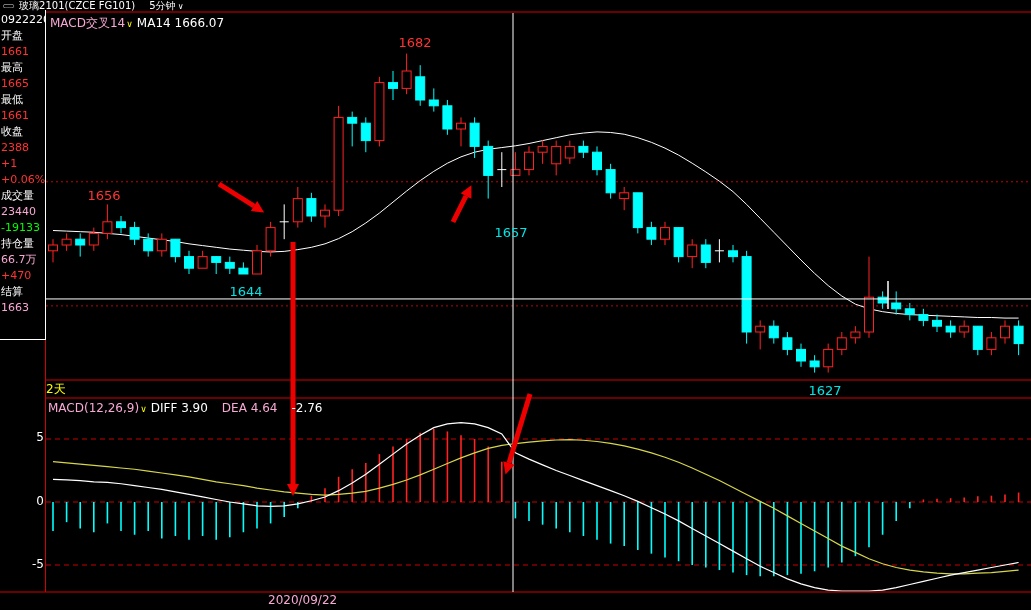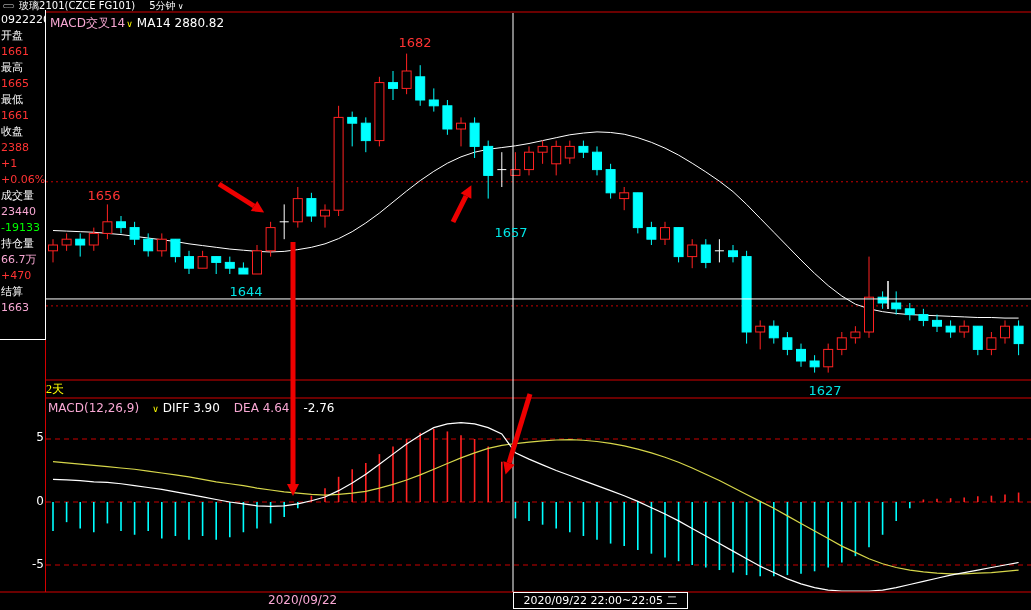--- a/index.html
+++ b/index.html
@@ -11,21 +11,21 @@
   #title-bar{left:2px;top:0;height:26px;font-size:10px;line-height:11px;color:#fff;}
   #title-bar .icon{color:#9a9a9a;font-size:9px;letter-spacing:-2px;margin-right:6px;}
   #title-bar .period{margin-left:14px;}
   #title-bar .chev{font-size:8px;margin-left:2px;}
   #sidebar{position:absolute;left:0;top:10px;width:45px;height:327px;background:#000;
            border-right:1px solid #fff;border-bottom:1px solid #fff;z-index:3;
            font-size:11px;line-height:16px;padding-top:2px;overflow:hidden;}
   #sidebar div{padding-left:1px;}
   #ind-row{left:50px;top:15px;font-size:12px;}
   #ind-row .chev{font-size:9px;color:#ffff00;margin:0 4px 0 1px;}
-  #range-label{left:46px;top:381px;font-size:12px;color:#ffff00;font-family:Liberation Serif, serif;}
+  #range-label{left:46px;top:381px;font-size:12px;color:#ffff00;}
   #macd-row{left:48px;top:401px;font-size:12px;}
   #macd-row .chev{font-size:9px;color:#ffff00;margin:0 4px 0 1px;}
   #macd-row span{margin-right:14px;}
   .axis-lab{width:20px;text-align:right;font-size:12px;color:#fff;}
   #date-left{left:268px;top:593px;font-size:12px;}
   #info-box{left:513px;top:592px;width:173px;height:15px;border:1px solid #fff;
             color:#fff;font-size:11px;line-height:15px;text-align:center;background:#000;}
 </style>
 </head>
 <body>
@@ -300,29 +300,28 @@
       <div class="yl">23440</div>
       <div class="gn">-19133</div>
       <div class="w">持仓量</div>
       <div class="yl">66.7万</div>
       <div class="rd">+470</div>
       <div class="w">结算</div>
       <div class="yl">1663</div>
     </div>
 
   <div class="ov" id="ind-row">
-    <span class="yl">MACD交叉14</span><span class="chev">∨</span><span class="w">MA14 2880.82</span>
+    <span class="yl">MACD交叉14</span><span class="chev">∨</span><span class="w">MA14 1666.07</span>
   </div>
 
   <div class="ov" id="range-label">2天</div>
 
   <div class="ov" id="macd-row">
-    <span class="yl" style="margin-right:12px">MACD(12,26,9)</span><span class="chev">∨</span><span class="w">DIFF 3.90</span><span class="yl">DEA 4.64</span><span class="w">-2.76</span>
+    <span class="yl" style="margin-right:0">MACD(12,26,9)</span><span class="chev">∨</span><span class="w">DIFF 3.90</span><span class="yl">DEA 4.64</span><span class="w">-2.76</span>
   </div>
 
   <div class="ov axis-lab" style="left:24px;top:430px">5</div>
   <div class="ov axis-lab" style="left:24px;top:494px">0</div>
   <div class="ov axis-lab" style="left:24px;top:557px">-5</div>
 
   <div class="ov gy" id="date-left">2020/09/22</div>
-  <div class="ov" id="info-box">2020/09/22 22:00~22:05 二</div>
 
 </div>
 
 </body></html>

